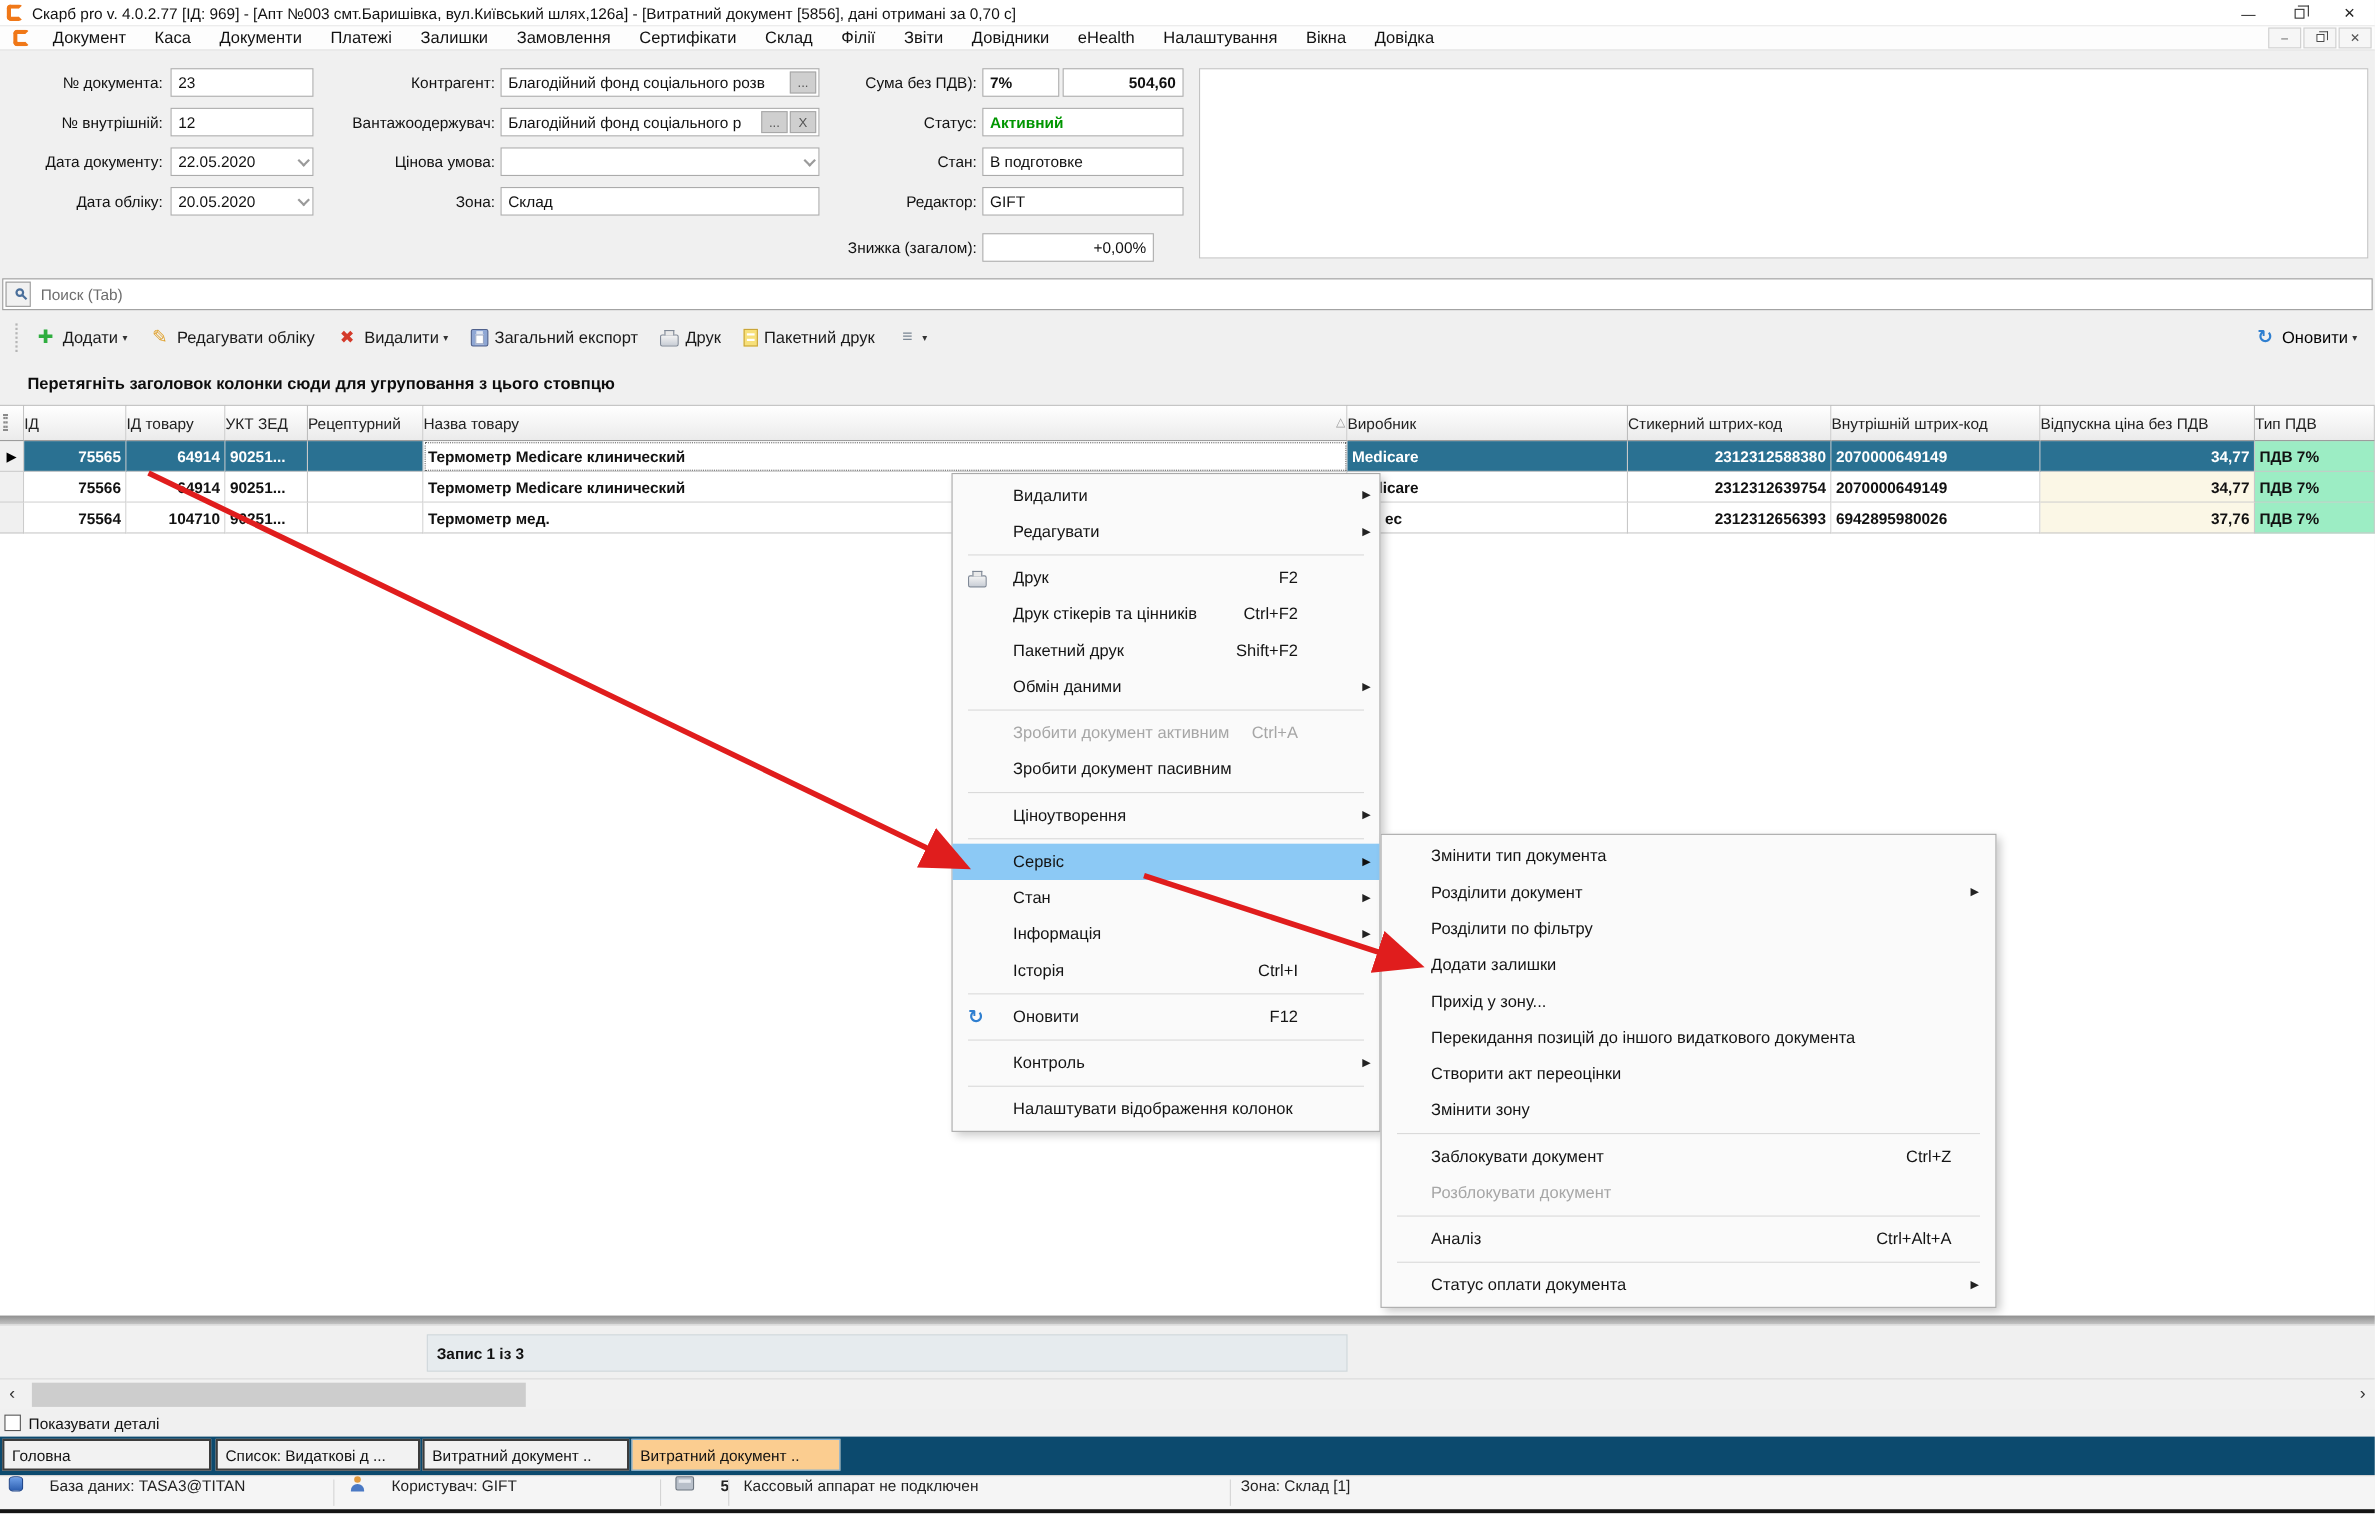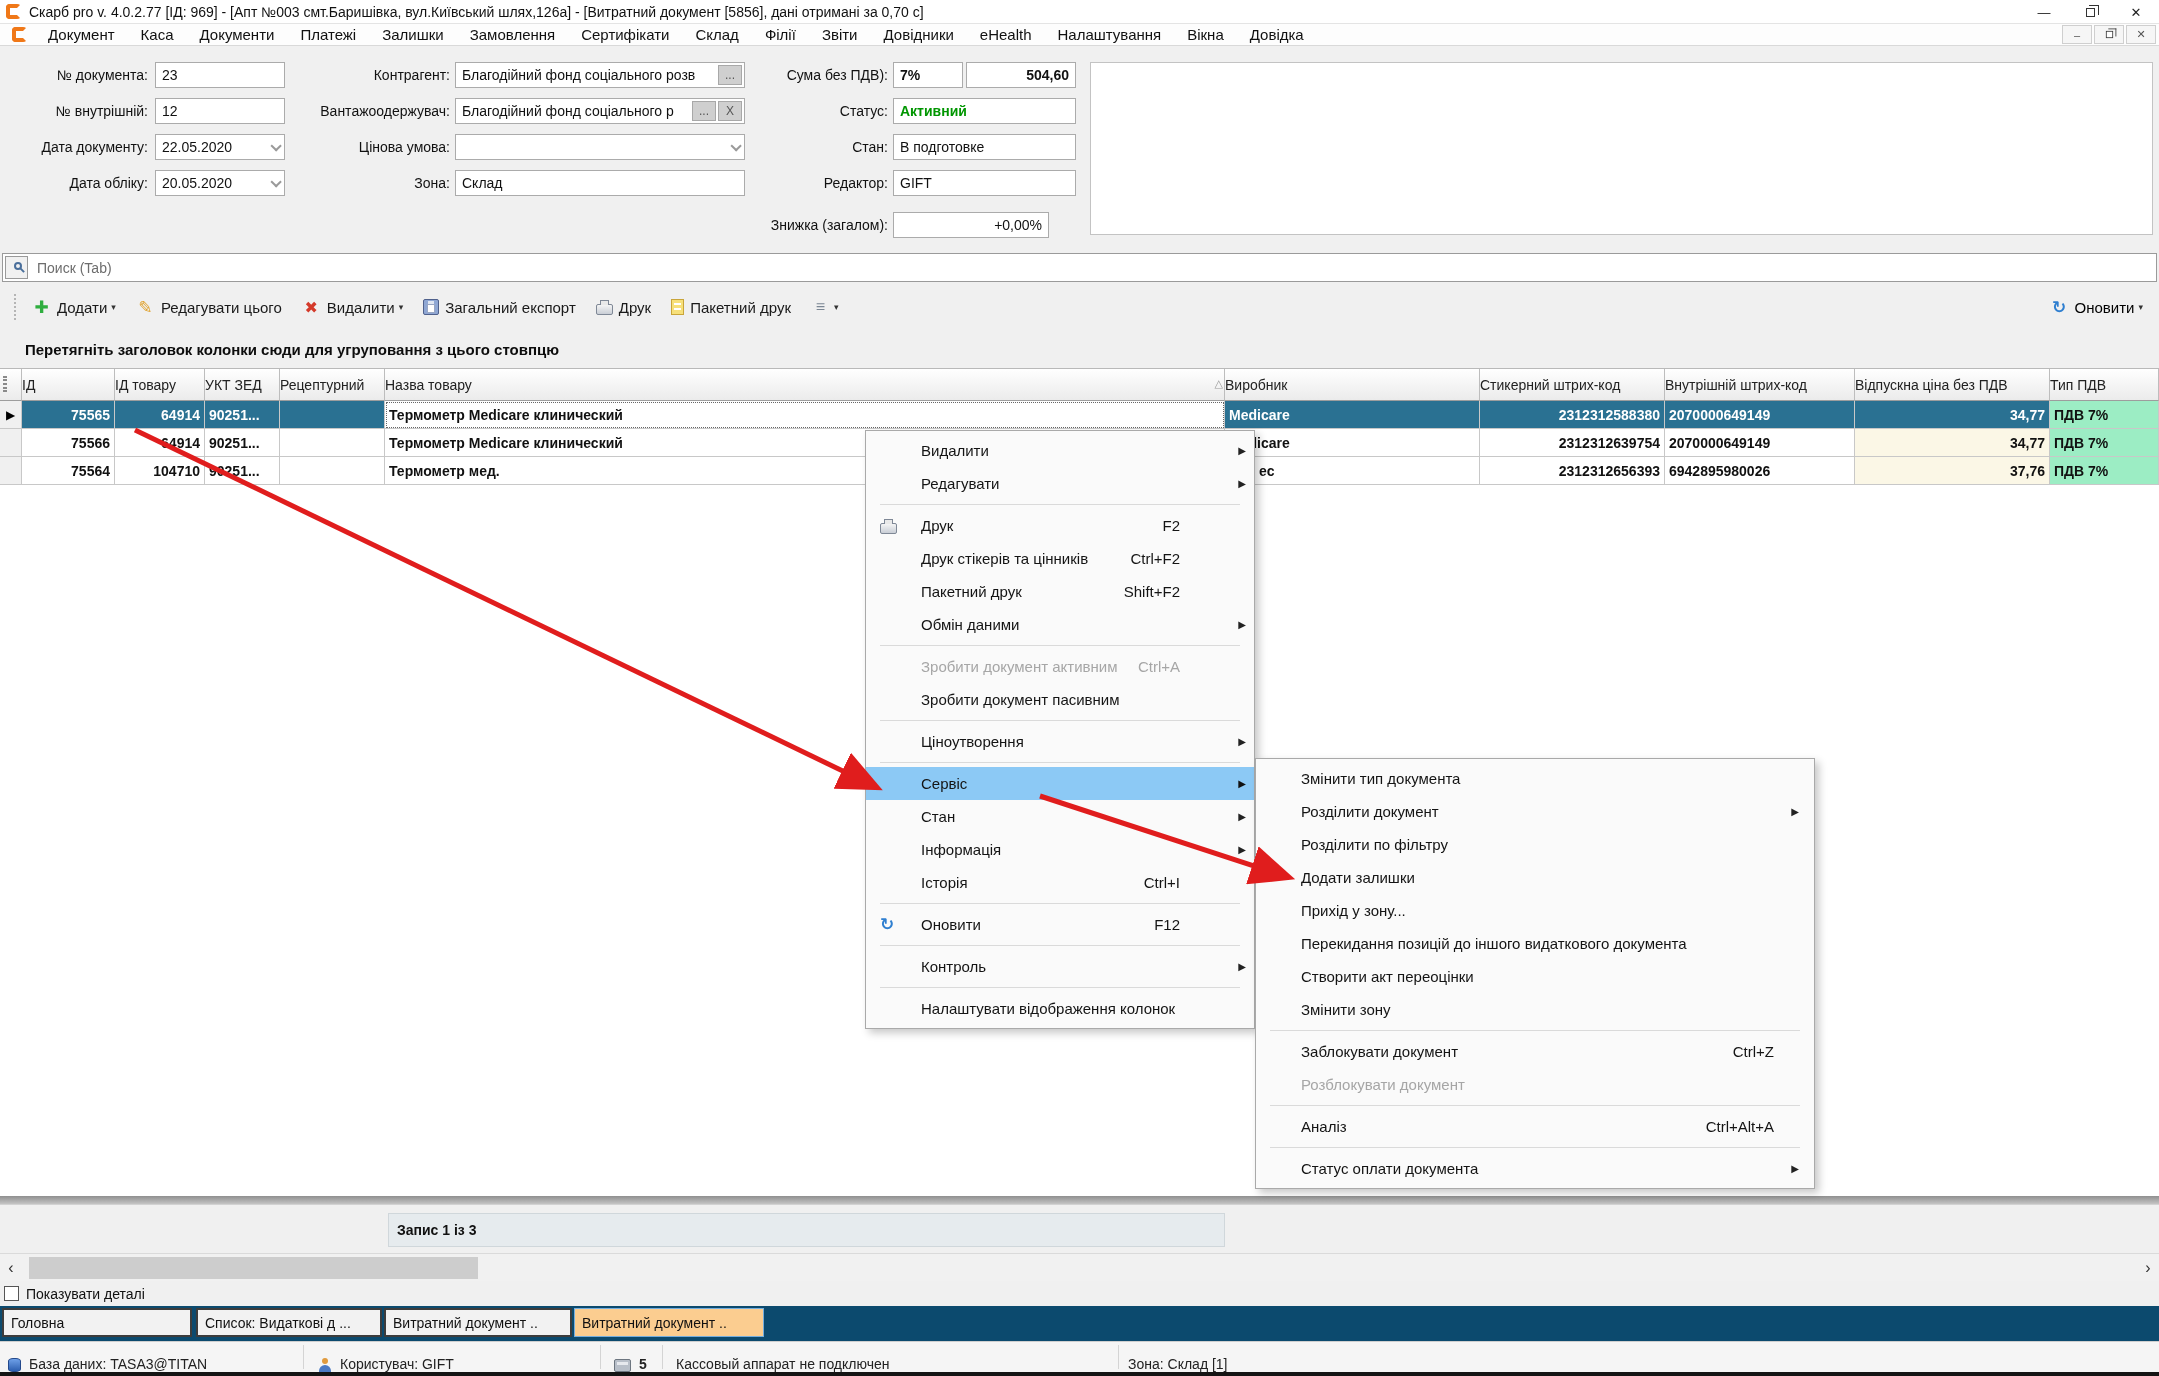--- a/index.html
+++ b/index.html
@@ -105,21 +105,21 @@
   #details-label{font-size:14px;color:#111}
 
   
   #tabs{position:absolute;left:0;top:1306px;width:2159px;height:35px;background:#0c4a6e}
   .tab{position:absolute;top:2px;height:29px;background:#f2f2f2;border:2px solid #3c3c3c;display:flex;align-items:center;padding-left:7px;font-size:14px;color:#111;white-space:nowrap;overflow:hidden}
   .tab.active{background:var(--tabactive);border:1px solid #74aede}
 
   
   #statusbar{position:absolute;left:0;top:1341px;width:2159px;height:31px;background:#f5f5f5;border-top:1px solid #cfcfcf;font-size:14px;color:#222}
   #statusbar .sep{position:absolute;top:3px;width:1px;height:24px;background:#d4d4d4}
-  .sitem{position:absolute;top:0;height:30px;display:flex;align-items:flex-end;gap:8px}
+  .sitem{position:absolute;top:0;height:30px;display:flex;align-items:flex-start;gap:24px}
   .icon-db{width:13px;height:14px;background:linear-gradient(#6ea0e8,#2d5fb0);border:1px solid #23498c;border-radius:5px/3px}
   .icon-user{width:14px;height:14px;position:relative}
   .icon-user::before{content:"";position:absolute;left:4px;top:0;width:6px;height:6px;border-radius:50%;background:#e09a3e}
   .icon-user::after{content:"";position:absolute;left:1px;bottom:0;width:12px;height:7px;border-radius:6px 6px 0 0;background:#4a79c4}
   .icon-cash{width:17px;height:13px;background:#b8bfc9;border:1px solid #6d7680;border-radius:2px;position:relative}
   .icon-cash::before{content:"";position:absolute;left:2px;top:2px;right:2px;height:3px;background:#e6e9ee}
   #bottomstrip{position:absolute;left:0;top:1372px;width:2159px;height:4px;background:#141414}
 
   
   .cmenu{position:absolute;background:#fafafa;border:1px solid #a9a9a9;box-shadow:4px 4px 8px rgba(0,0,0,.22);padding:3px 0;z-index:30;font-size:15px}
@@ -230,21 +230,21 @@
   <div id="toolbar">
     <span class="grip"></span>
     <div id="toolbar-items" style="display:flex;align-items:center;gap:20px">
         <div class="tbtn">
           <span class="tic ic-add">✚</span>
           <span class="tlabel">Додати</span>
           <span class="tdrop">▾</span>
         </div>
         <div class="tbtn">
           <span class="tic ic-edit">✎</span>
-          <span class="tlabel">Редагувати цього</span>
+          <span class="tlabel">Редагувати обліку</span>
         </div>
         <div class="tbtn">
           <span class="tic ic-del">✖</span>
           <span class="tlabel">Видалити</span>
           <span class="tdrop">▾</span>
         </div>
         <div class="tbtn">
           <span class="tic ic-export"></span>
           <span class="tlabel">Загальний експорт</span>
         </div>

